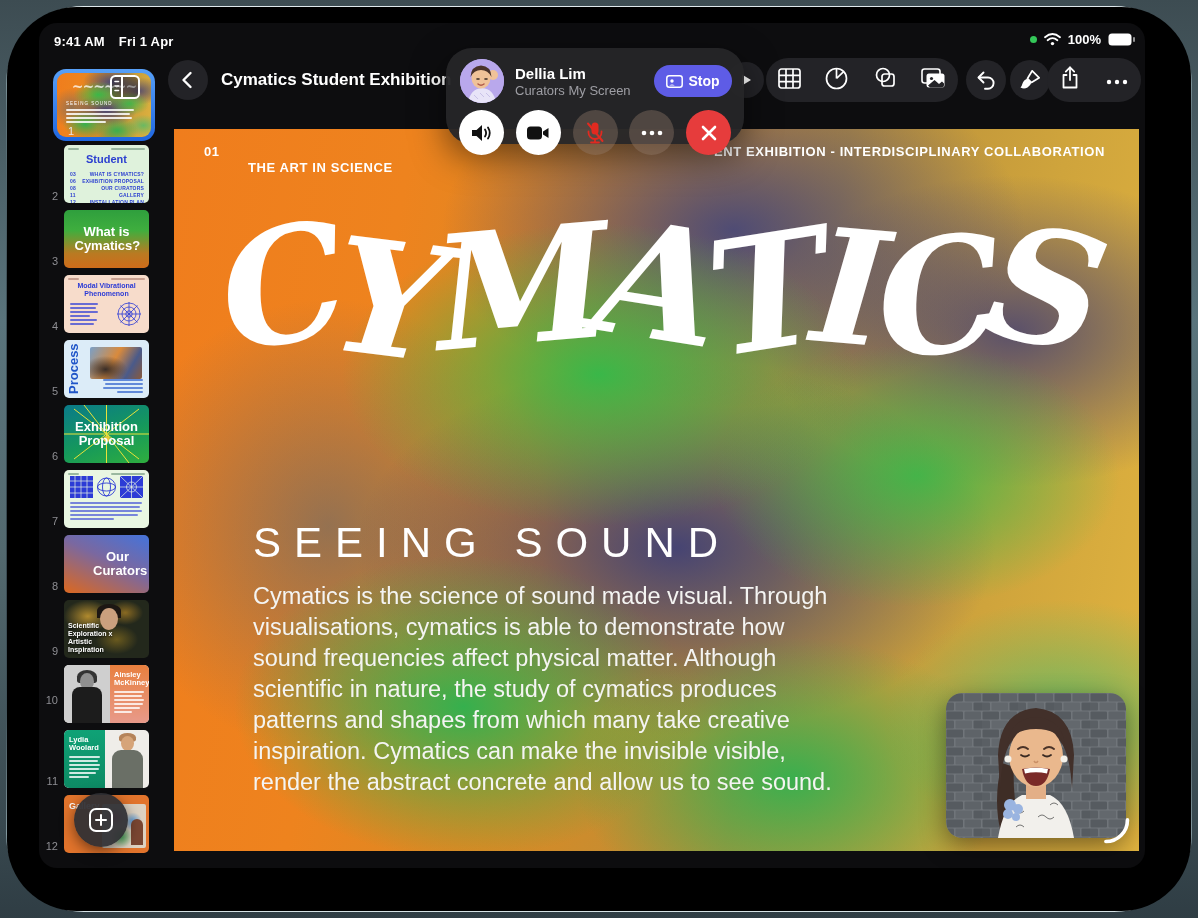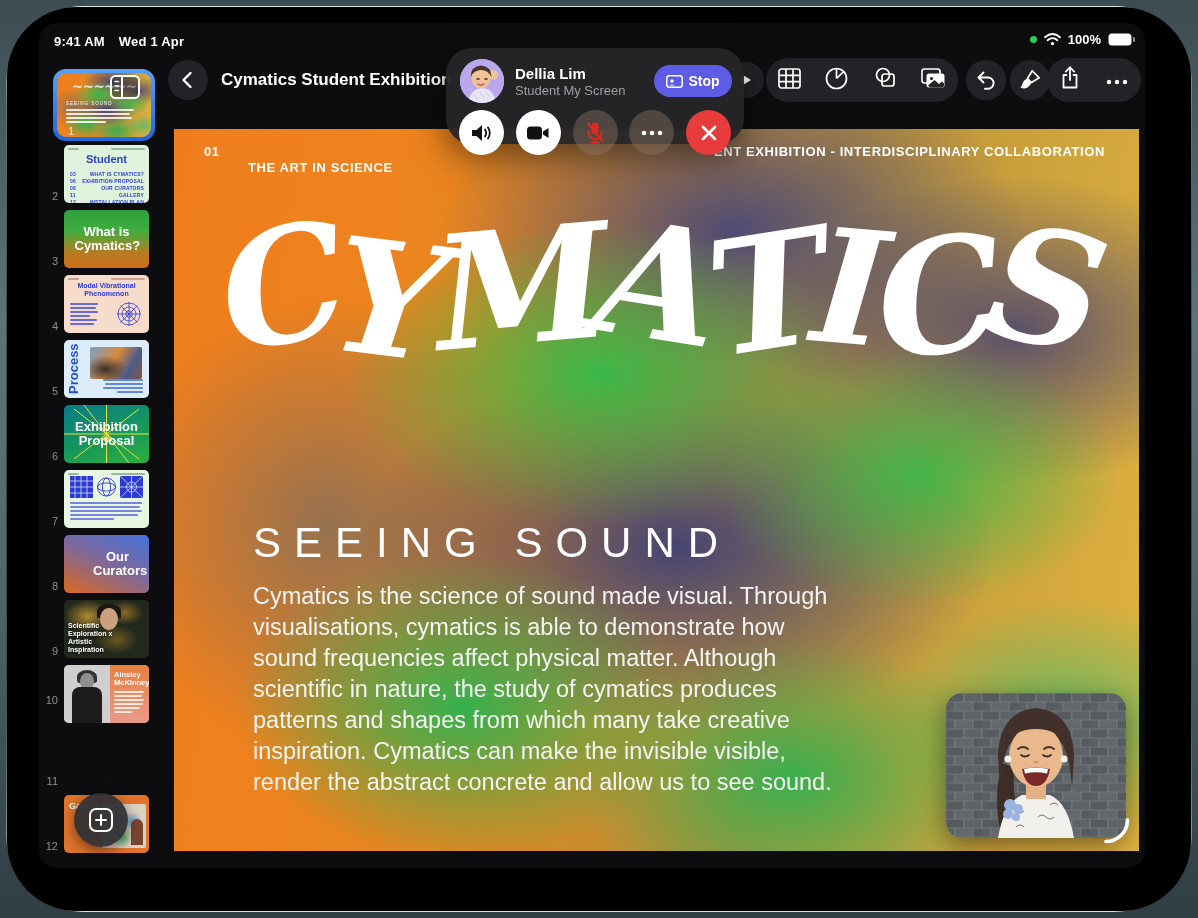--- a/index.html
+++ b/index.html
@@ -161,21 +161,21 @@
 <body>
 
 <div class="stage">
   <div class="rim"></div>
   <div class="bezel"></div>
   <div class="screen">
 
     <div class="statusbar">
       <div class="st-left">
         <span>9:41 AM</span>
-        <span>Wed 1 Apr</span>
+        <span>Fri 1 Apr</span>
       </div>
       <div class="st-right">
         <span class="gdot"></span>
         <svg width="17" height="13" viewBox="0 0 17 13">
           <path d="M1 4.2 Q8.5 -2.2 16 4.2" fill="none" stroke="#fff" stroke-width="1.8" stroke-linecap="round"></path>
           <path d="M3.6 7.2 Q8.5 3 13.4 7.2" fill="none" stroke="#fff" stroke-width="1.8" stroke-linecap="round"></path>
           <circle cx="8.5" cy="10.6" r="1.7" fill="#fff"></circle>
         </svg>
         <span>100%</span>
         <svg width="27" height="13" viewBox="0 0 27 13">
@@ -437,20 +437,36 @@
               <i style="width:28px;background:#fff;opacity:.8"></i>
             <i style="width:30px;background:#fff;opacity:.8"></i>
               <i style="width:29px;background:#fff;opacity:.8"></i>
             <i style="width:26px;background:#fff;opacity:.8"></i>
               <i style="width:18px;background:#fff;opacity:.8"></i>
           </div>
         </div>
       </div>
       <div class="snum" style="top:641px;">10</div>
 
+      <div class="thumb t11">
+        <div class="panel">
+          <div class="ttl">Lydia Woolard</div>
+          <div class="bars" style="left:5px;top:26px;width:32px;">
+            <i style="width:31px;background:#fff;opacity:.8"></i>
+              <i style="width:29px;background:#fff;opacity:.8"></i>
+            <i style="width:31px;background:#fff;opacity:.8"></i>
+              <i style="width:30px;background:#fff;opacity:.8"></i>
+            <i style="width:27px;background:#fff;opacity:.8"></i>
+              <i style="width:20px;background:#fff;opacity:.8"></i>
+          </div>
+        </div>
+        <div class="hair"></div>
+        <div class="head"></div>
+        <div class="bodyb"></div>
+      </div>
       <div class="snum" style="top:722px;">11</div>
 
       <div class="thumb t12">
         <div class="ttl">Gallery</div>
         <div class="photo"></div>
         <div class="figure"></div>
       </div>
       <div class="snum" style="top:787px;">12</div>
 
       <div class="addbtn">
@@ -527,21 +543,21 @@
                 <path d="M14 36 l4 4 M20 34 l4 4 M26 34 l4 4"></path>
               </g>
             <ellipse cx="21" cy="19" rx="9.5" ry="10.5" fill="#f0c298"></ellipse>
             <path d="M10.5 18 Q11 7 21 6.5 Q31 7 31.5 18 Q28 11 21 11 Q14 11 10.5 18 Z" fill="#4a332a"></path>
             <path d="M17 20 h2 M25 20 h2" stroke="#3a2a22" stroke-width="1.6" stroke-linecap="round"></path>
             <path d="M18 25 q3 2.5 6 0" stroke="#b05a4a" stroke-width="1.5" fill="none" stroke-linecap="round"></path>
           </svg>
         </div>
         <div class="sp-texts">
           <div class="sp-name">Dellia Lim</div>
-          <div class="sp-status">Student My Screen</div>
+          <div class="sp-status">Curators My Screen</div>
         </div>
         <div class="stop-pill">
           <svg width="17" height="13" viewBox="0 0 17 13">
             <rect x="0.8" y="0.8" width="15.4" height="11.4" rx="2.5" fill="none" stroke="#fff" stroke-width="1.5"></rect>
             <circle cx="6" cy="6" r="1.7" fill="#fff"></circle>
             <path d="M3.2 10.6 Q6 8.2 8.8 10.6" fill="#fff"></path>
           </svg>
           <span>Stop</span>
         </div>
       </div>

